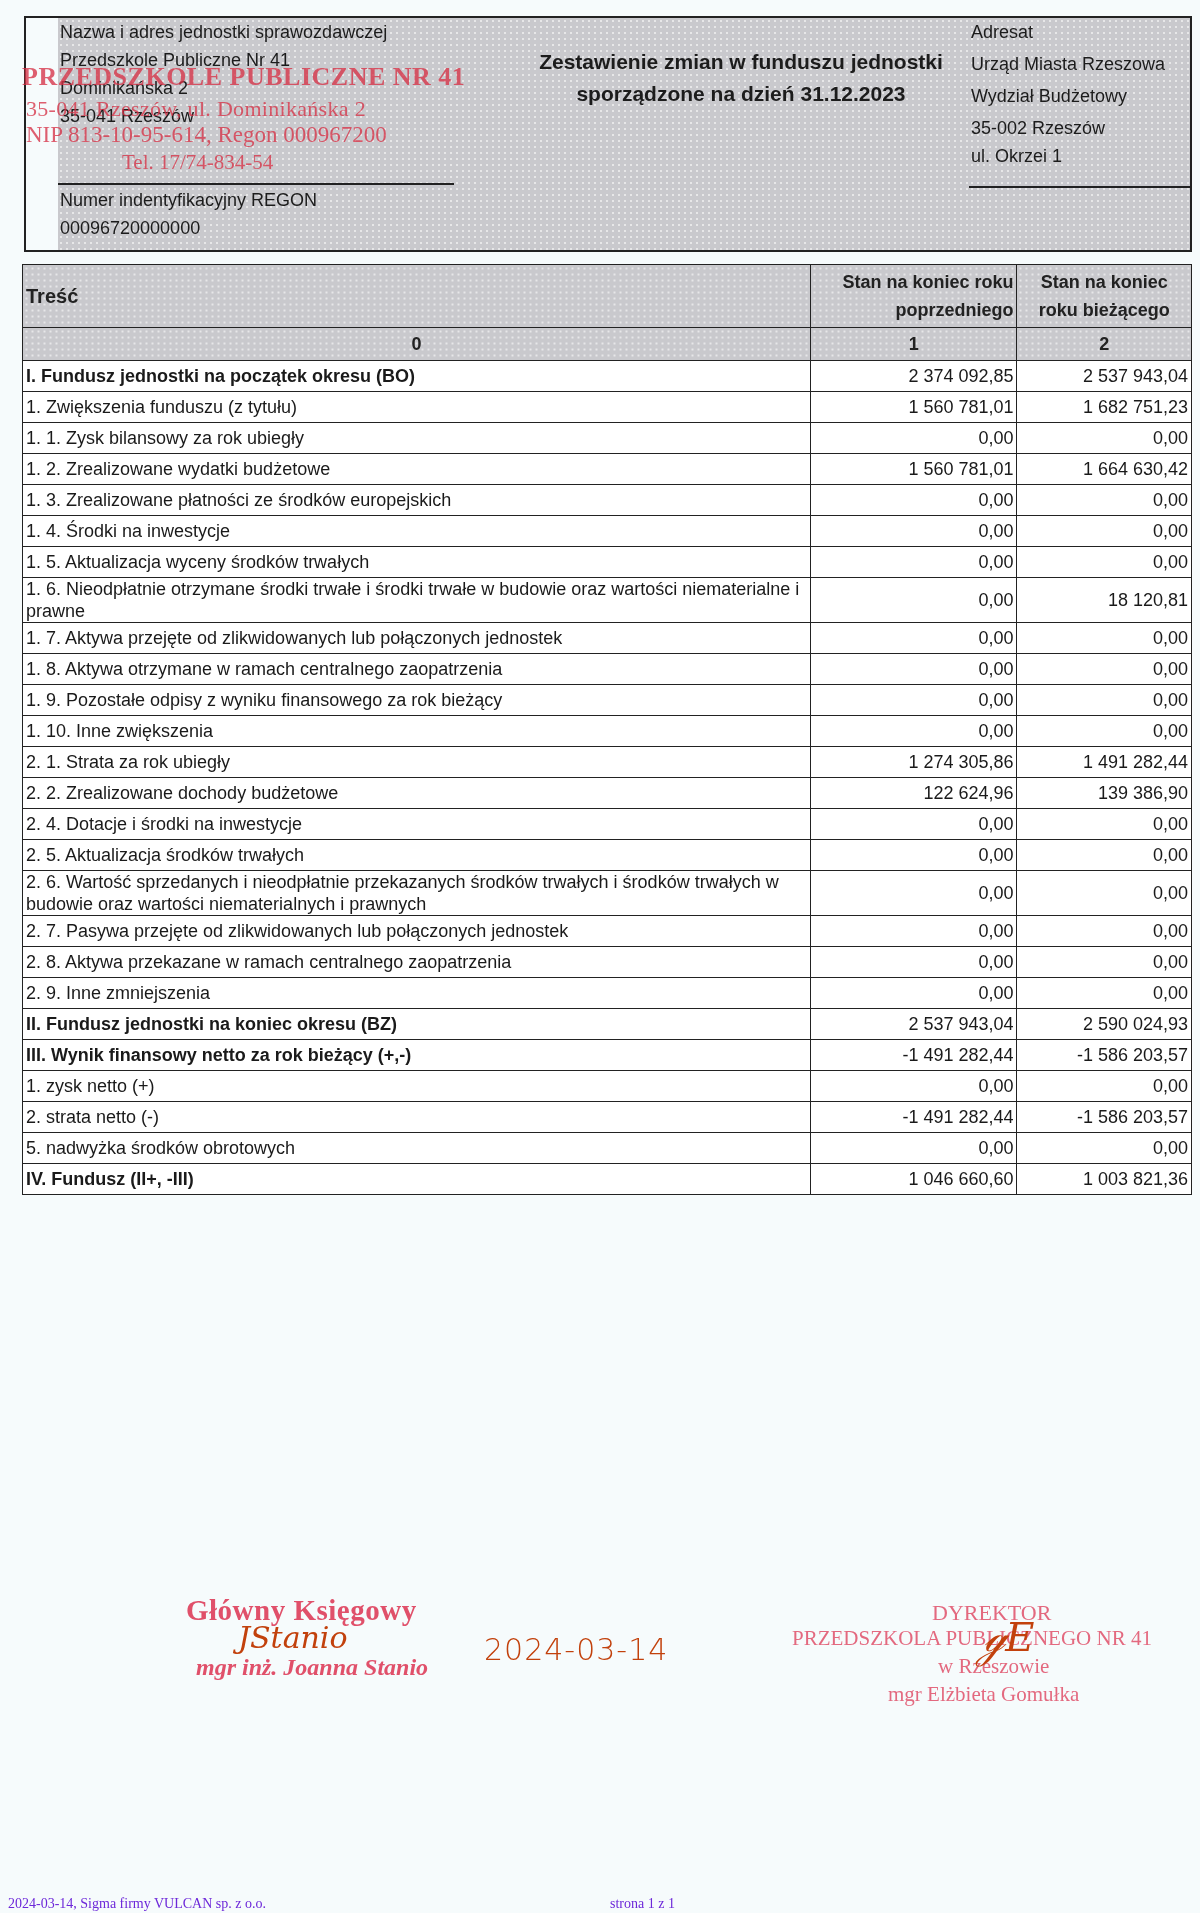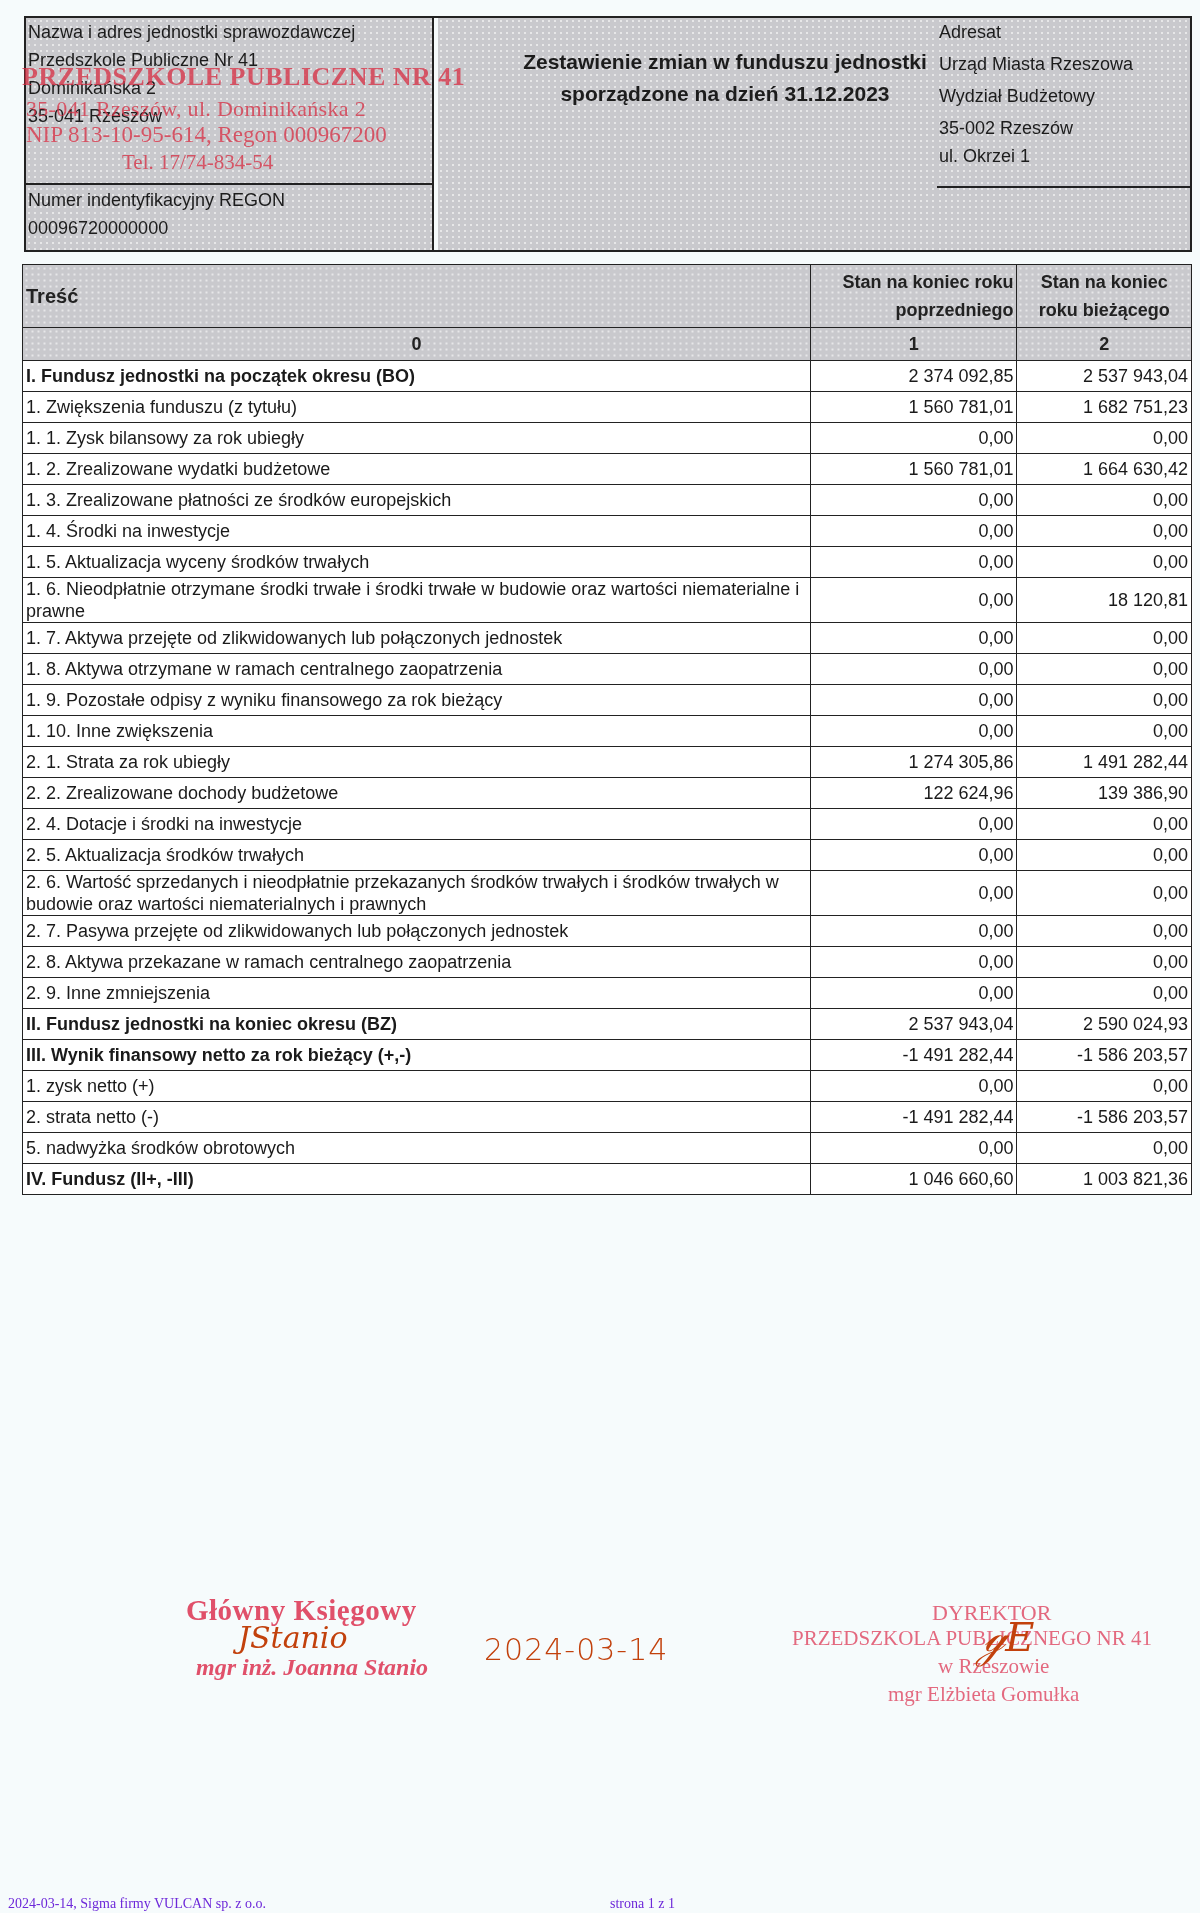--- a/index.html
+++ b/index.html
@@ -5,26 +5,27 @@
   html, body { margin:0; padding:0; }
   body {
     width:1200px; height:1913px; position:relative; overflow:hidden;
     background:#f6fbfc;
     font-family:"Liberation Sans", sans-serif; color:#1a1a1a;
   }
   .gray {
     background-color:#c9c9cd;
     background-image: radial-gradient(rgba(255,255,255,0.55) 0.8px, transparent 1.2px);
     background-size: 6px 6px;
+    margin-left: 32px;
   }
   
   .hdr { position:absolute; left:24px; top:16px; width:1168px; height:236px; border:2px solid #222; box-sizing:border-box; }
   .hdr-left { position:absolute; left:0; top:0; width:408px; height:100%; border-right:2px solid #222; box-sizing:border-box; }
   .hdr-left-top { position:absolute; left:0; top:0; width:100%; height:167px; border-bottom:2px solid #222; box-sizing:border-box; }
-  .hdr-mid { position:absolute; left:412px; top:0; width:576px; height:100%; border-right:2px solid #222; box-sizing:border-box; }
+  .hdr-mid { position:absolute; left:396px; top:0; width:576px; height:100%; border-right:2px solid #222; box-sizing:border-box; }
   .hdr-right { position:absolute; left:911px; top:0; right:0; height:100%; }
   .hdr-right-top { position:absolute; left:0; top:0; width:100%; height:170px; border-bottom:2px solid #222; box-sizing:border-box; }
   .line { position:absolute; left:2px; font-size:18px; white-space:nowrap; color:#1c1c1c; }
   .title { position:absolute; left:0; right:0; text-align:center; font-weight:bold; font-size:21px; color:#1c1c1c; }
   
   .stamp { position:absolute; font-family:"Liberation Serif", serif; color:rgba(214,50,70,0.78); white-space:nowrap; }
   
   table.main {
     position:absolute; left:22px; top:264px; width:1170px;
     border-collapse:collapse; font-size:18px;

